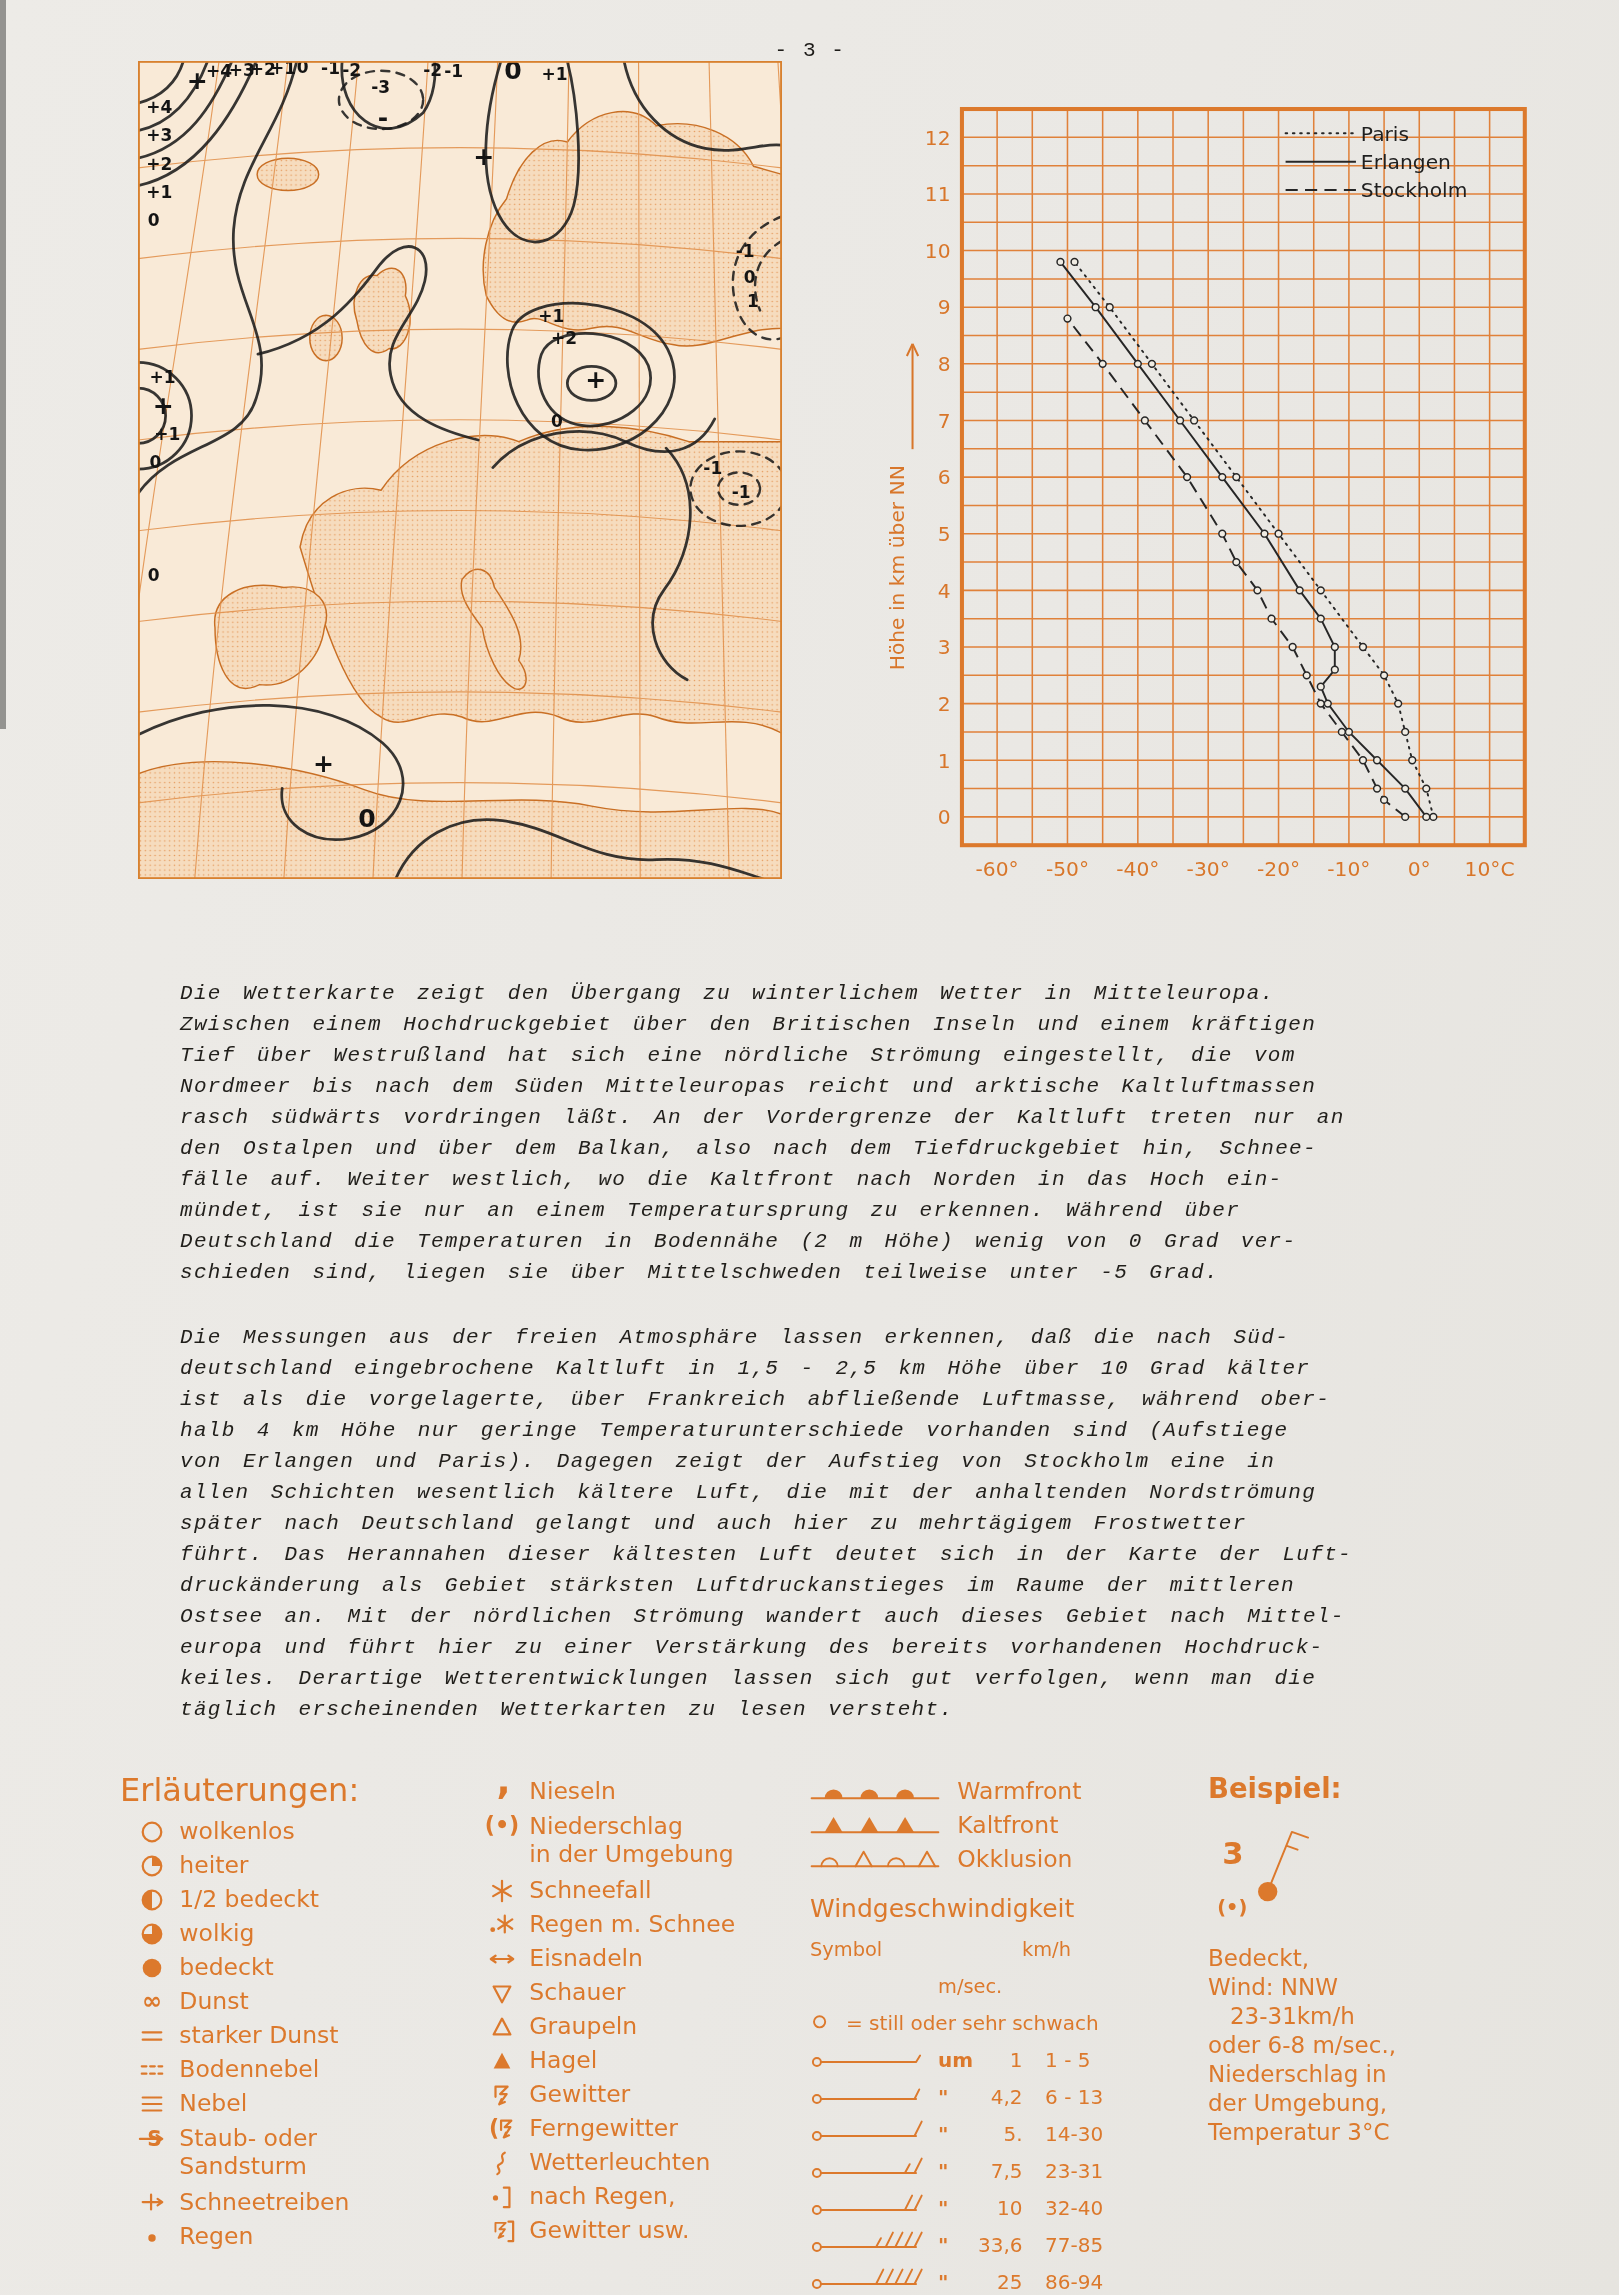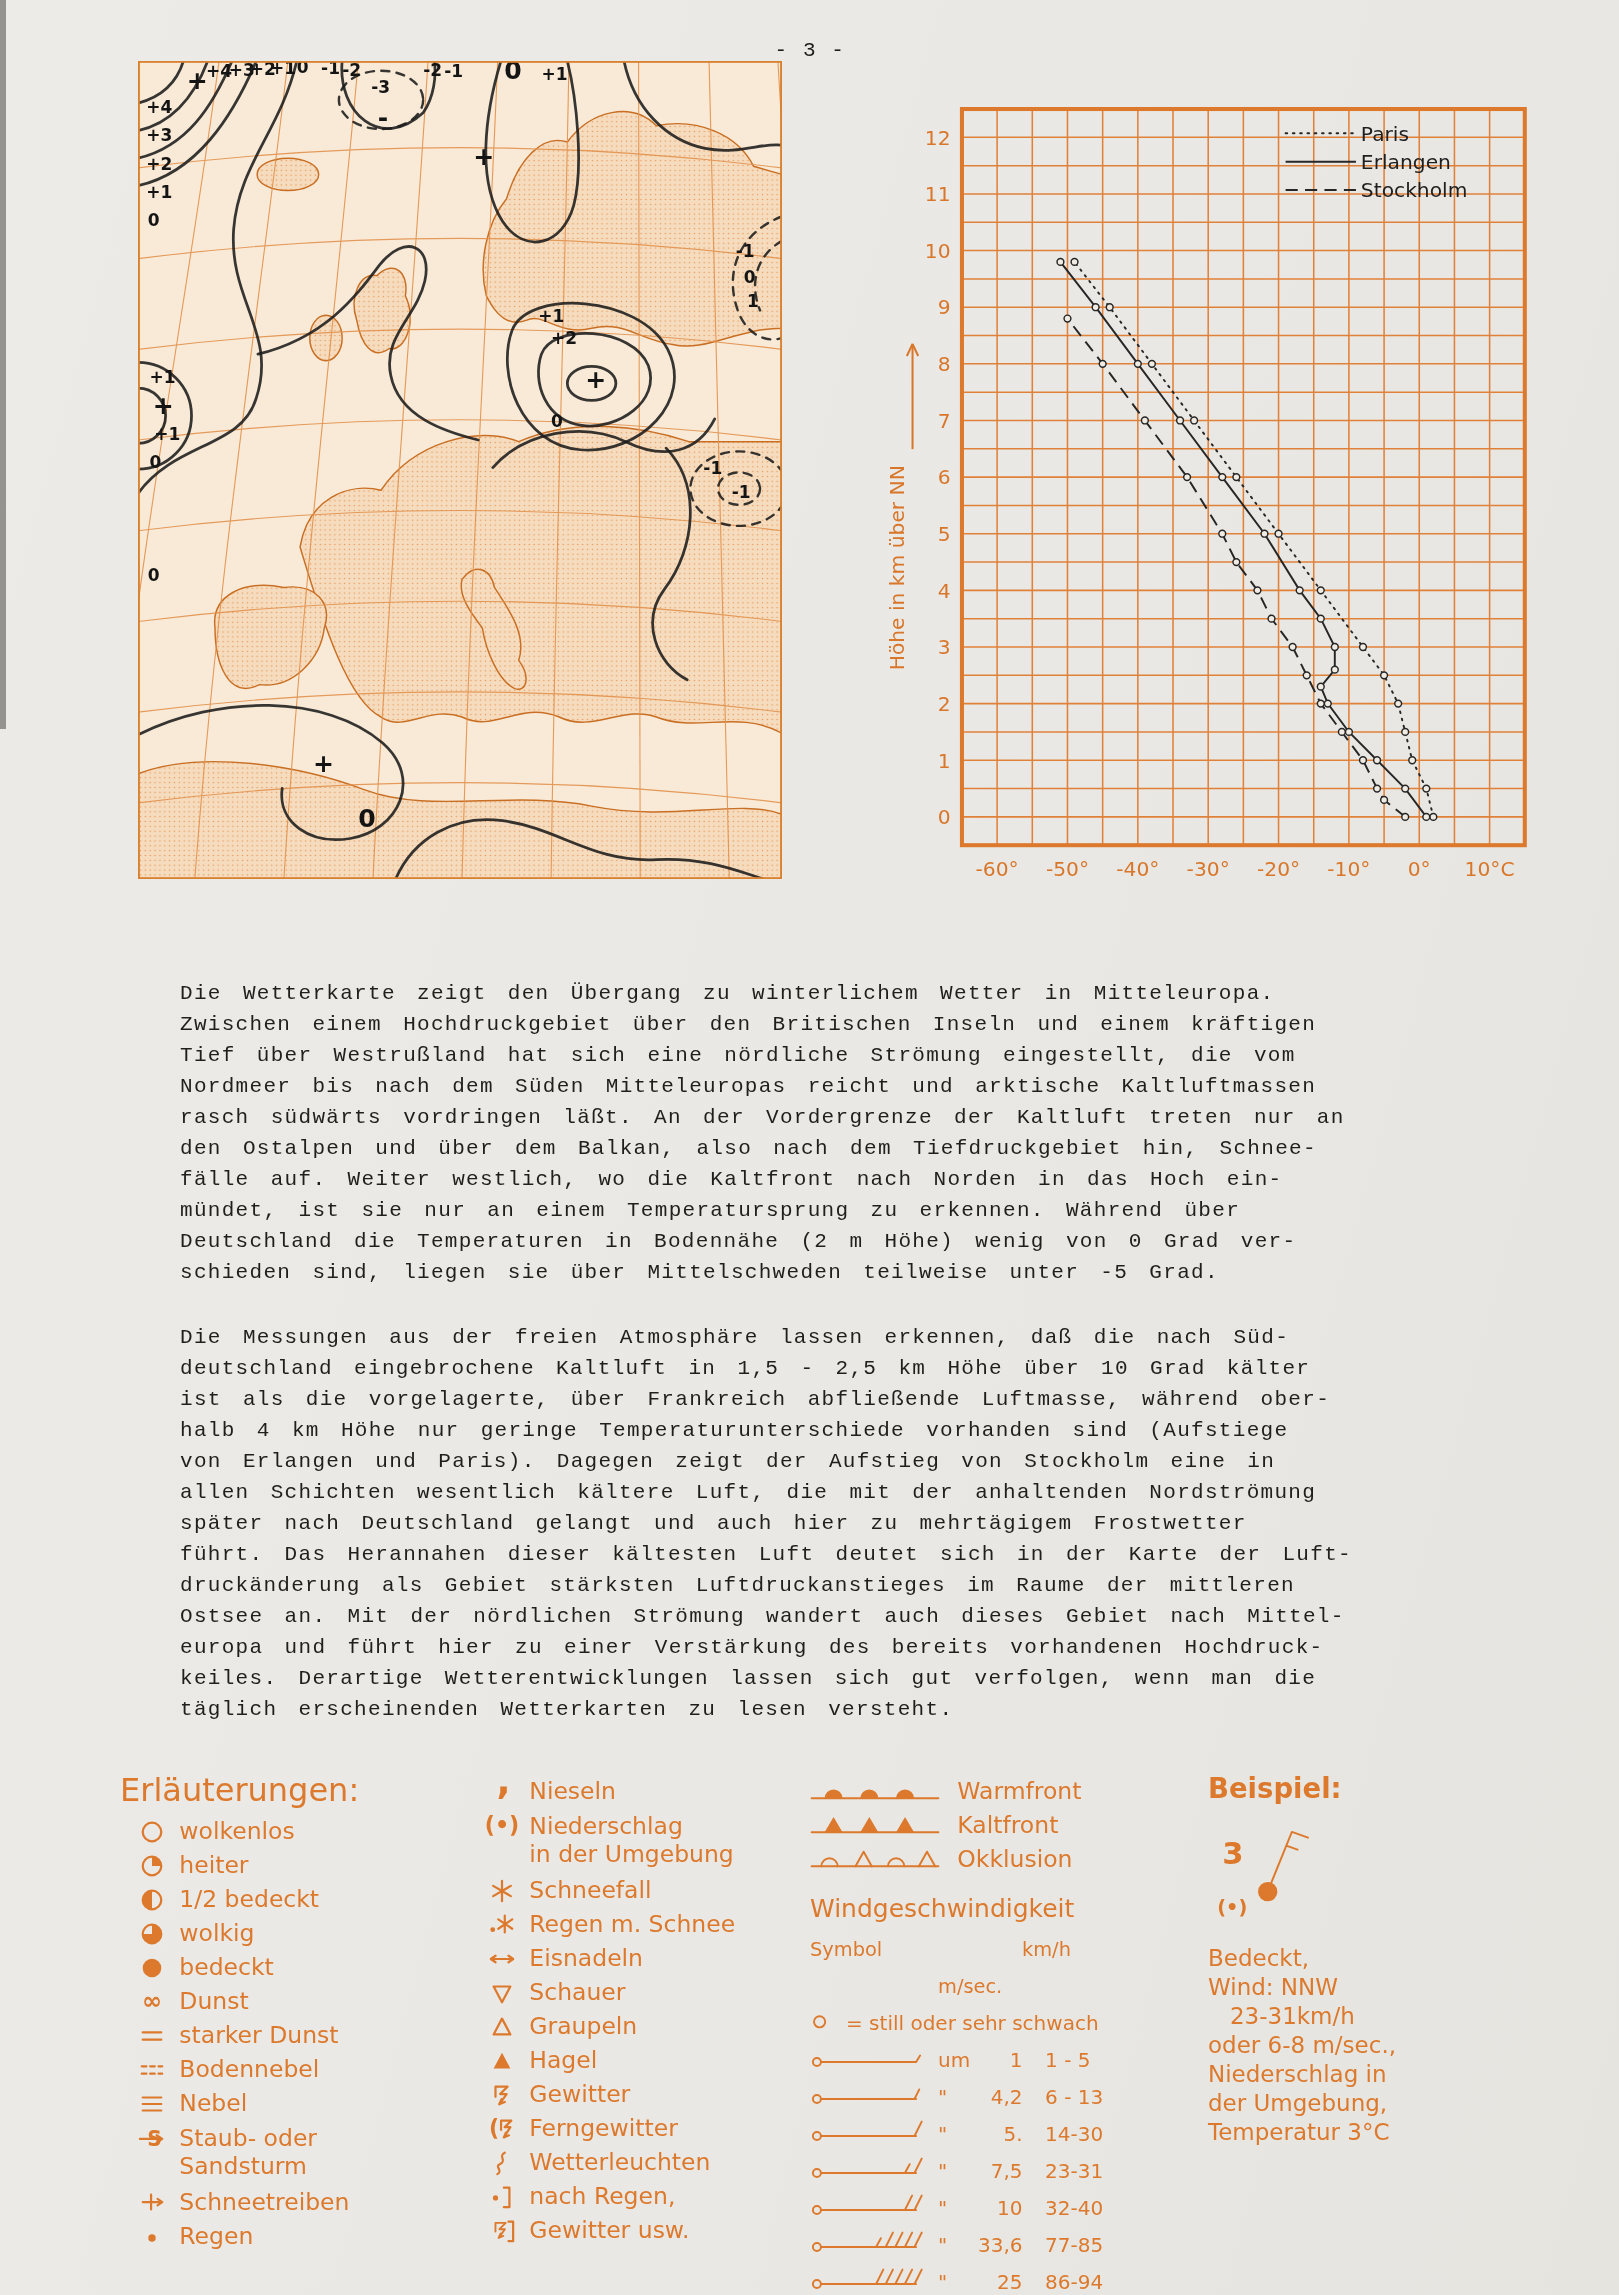--- a/index.html
+++ b/index.html
@@ -35,21 +35,21 @@
   .cmarker{fill:#f0ece3;stroke:#262626;stroke-width:1.8;}
   .cleg{fill:#1f1f1f;font:25px "DejaVu Sans",sans-serif;}
   .cylabel{fill:#d8762a;font:25px "DejaVu Sans",sans-serif;}
   .caxis-arrow{stroke:#d8762a;stroke-width:2.5;fill:none;}
 
   
   .mono{font-family:"Liberation Mono","DejaVu Sans Mono",monospace;color:#1e1c19;}
   .caption{position:absolute;font-size:21px;letter-spacing:0.8px;display:flex;gap:21px;line-height:29px;}
   .caption .cap-label{white-space:pre;}
   .caption .cap-lines{white-space:pre;}
-  .body-text{position:absolute;left:180px;top:978px;width:1328px;}
+  .body-text{position:absolute;left:180px;top:978px;width:1328px;font-style:italic;}
   .body-par{white-space:pre;font-family:"Liberation Mono","DejaVu Sans Mono",monospace;
         font-size:21px;line-height:31px;color:#211f1b;letter-spacing:1.3px;word-spacing:7.3px;}
   .body-par + .body-par{margin-top:34px;}
 
   
   .hand{font-family:"DejaVu Sans",sans-serif;color:#dc792c;}
   .legend-title{position:absolute;left:120px;top:1771px;font-size:32px;font-weight:normal;}
   .lcol{position:absolute;display:flex;flex-direction:column;gap:8px;}
   .lcol1{left:136px;top:1819px;justify-content:space-between;}
   .lcol2{left:486px;top:1779px;}
@@ -68,21 +68,21 @@
   .ficon svg{width:130px;height:26px;overflow:visible;}
 
   .wind-title{font-size:25px;margin:13px 0 6.5px 0;}
   .wind-headers{display:flex;font-size:19.4px;color:#dc792c;margin-bottom:3.2px;}
   .wind-headers span:nth-child(1){width:128px;}
   .wind-headers span:nth-child(2){width:84px;margin-top:37px;}
   .wind-headers span:nth-child(3){width:89px;}
   .wind-row{display:flex;align-items:center;height:29px;font-size:20px;color:#dc792c;}
   .wicon{width:128px;flex:0 0 128px;}
   .wicon svg{width:121px;height:24px;overflow:visible;}
-  .wprefix{width:27.5px;}
+  .wprefix{width:27.5px;font-weight:bold;}
   .wmsec{width:57px;text-align:right;padding-right:11.3px;}
   .wkmh{width:97px;padding-left:11.3px;}
   .wind-etc{font-size:19.4px;color:#dc792c;margin-left:154px;}
   .calm-label{font-size:20px;color:#dc792c;}
 
   .example-title{font-size:27.5px;font-weight:bold;}
   .example-station{margin:6.5px 0 1.6px 0;}
   .example-station svg{width:121px;height:113px;overflow:visible;}
   .example-lines{white-space:pre;font-size:23px;color:#dc792c;line-height:29px;}
 </style>

